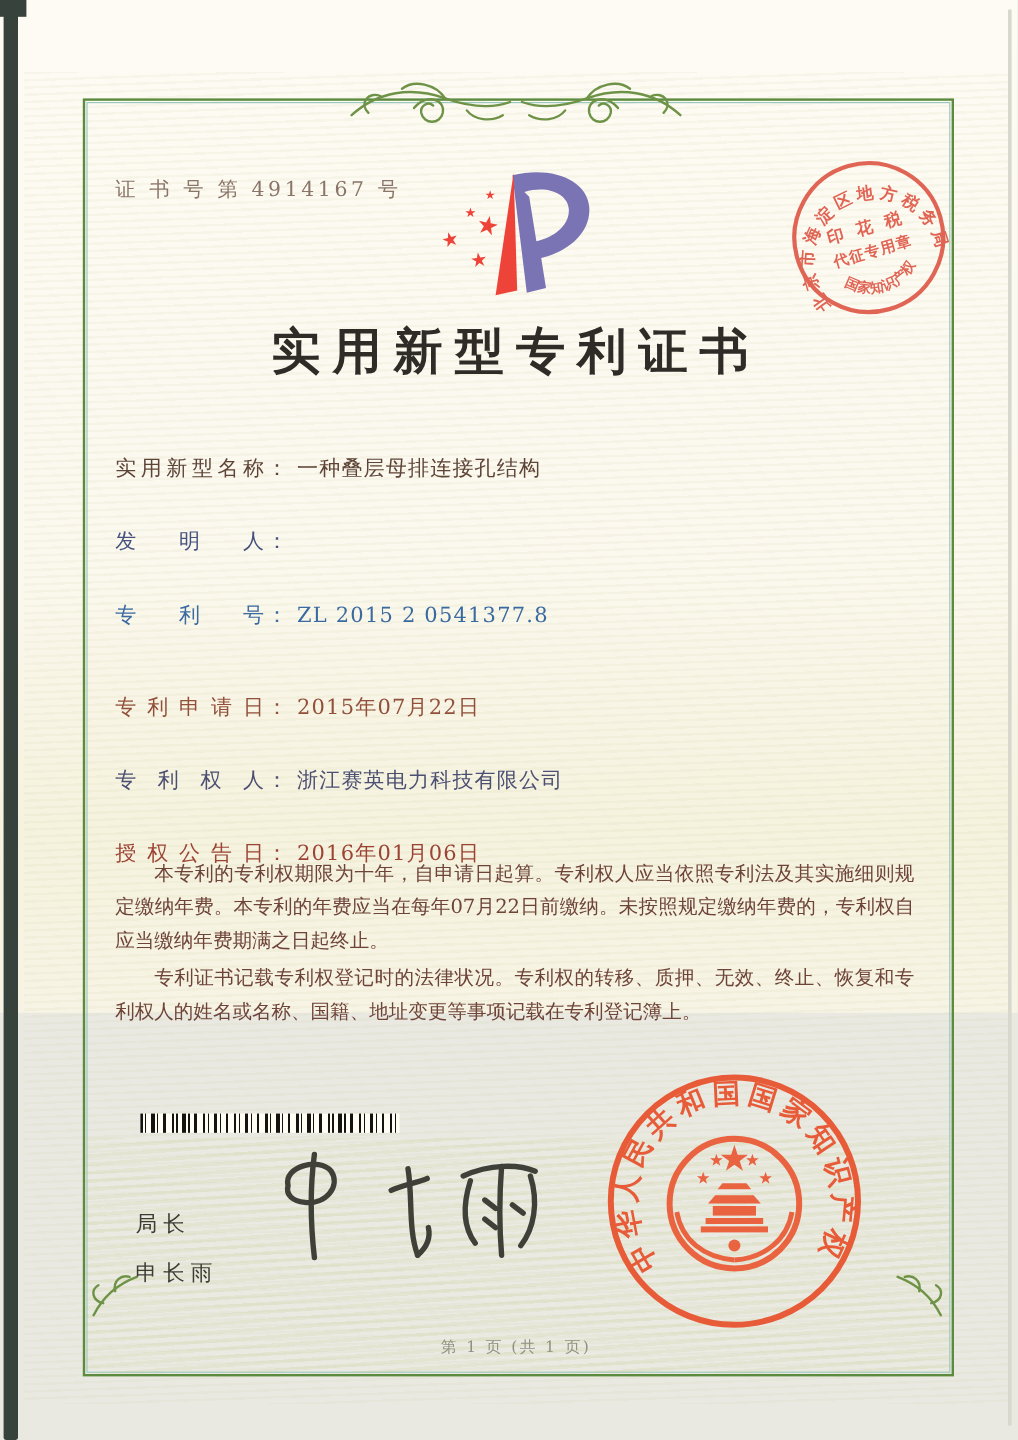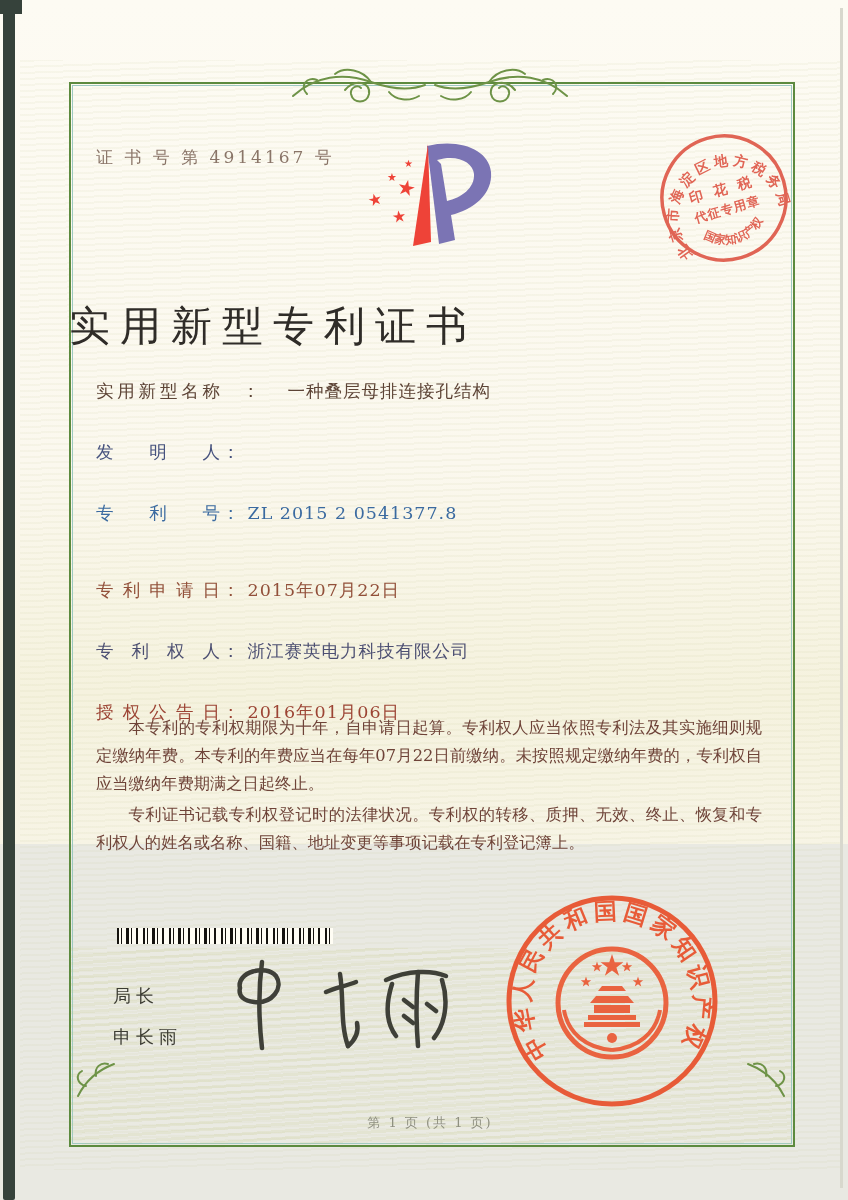--- a/index.html
+++ b/index.html
@@ -18,46 +18,46 @@
   .frame{position:absolute;left:69px;top:82px;width:722px;height:1061px;border:2px solid #5c8a3e;}
   .frame-inner{position:absolute;left:1px;top:1px;right:1px;bottom:1px;border:1px solid #9cc8c0;}
 
   .cert-no{position:absolute;left:96px;top:146px;font-size:17px;letter-spacing:3px;color:#8a7568;}
 
   .logo{position:absolute;left:365px;top:138px;width:150px;height:112px;}
   .logo .star{position:absolute;color:#ee4338;line-height:1;}
 
   .tax-seal{position:absolute;left:648px;top:122px;width:152px;height:152px;transform:rotate(-16deg);opacity:.88;}
 
-  .title{position:absolute;left:69px;top:266px;width:722px;
-         font-size:41px;font-weight:400;letter-spacing:10px;color:#2f2c28;margin-top:33px;}
+  .title{position:absolute;left:69px;top:266px;width:722px;text-align:center;
+         font-size:41px;font-weight:700;letter-spacing:10px;color:#2f2c28;}
 
   .fields{position:absolute;left:96px;top:374px;width:620px;}
   .f-row{display:flex;align-items:baseline;line-height:35px;margin-bottom:26px;font-size:17.5px;}
   .f-label{width:124px;text-align:justify;text-align-last:justify;}
   .f-colon{margin:0 8px 0 2px;}
   .f-value{letter-spacing:1px;white-space:nowrap;}
-  .f-row:nth-of-type(1){color:#5d4436;gap:20px;}
+  .f-row:nth-of-type(1){color:#5d4436;}
   .f-row:nth-of-type(2){color:#46527e;}
   .f-row:nth-of-type(3){color:#3a6aa0;}
   .f-row:nth-of-type(4){color:#92503a;margin-top:42px;}
   .f-row:nth-of-type(5){color:#4c4f72;}
   .f-row:nth-of-type(6){color:#9c4434;}
 
   .paras{position:absolute;left:96px;top:714px;width:666px;color:#6e4338;
          font-size:16.3px;line-height:28px;text-align:justify;}
   .paras p{margin:0 0 3px 0;text-indent:2em;}
 
   .barcode{position:absolute;left:117px;top:928px;width:216px;height:16px;
      background:repeating-linear-gradient(90deg,
        #15130f 0 2px,#fffdf4 2px 4px,#15130f 4px 5px,#fffdf4 5px 9px,
        #15130f 9px 12px,#fffdf4 12px 14px,#15130f 14px 15px,#fffdf4 15px 19px,
        #15130f 19px 21px,#fffdf4 21px 26px);}
 
-  .signer{position:absolute;left:113px;top:984px;color:#3c3c33;font-size:18px;letter-spacing:5px;
+  .signer{position:absolute;left:113px;top:1008px;color:#3c3c33;font-size:18px;letter-spacing:5px;
           font-family:"DejaVu Sans","Liberation Sans",sans-serif;}
   .signer div{margin-bottom:17px;}
   .signature-svg{position:absolute;left:228px;top:952px;}
 
   .office-seal{position:absolute;left:501px;top:890px;width:222px;height:222px;opacity:.93;}
   .issue-date{position:absolute;left:516px;top:1056px;width:190px;text-align:center;
       font-size:19px;letter-spacing:1px;color:#8f3e2f;z-index:5;}
 
   .footer{position:absolute;left:69px;top:1114px;width:722px;text-align:center;
       font-size:13px;letter-spacing:2px;color:#8f9080;}

